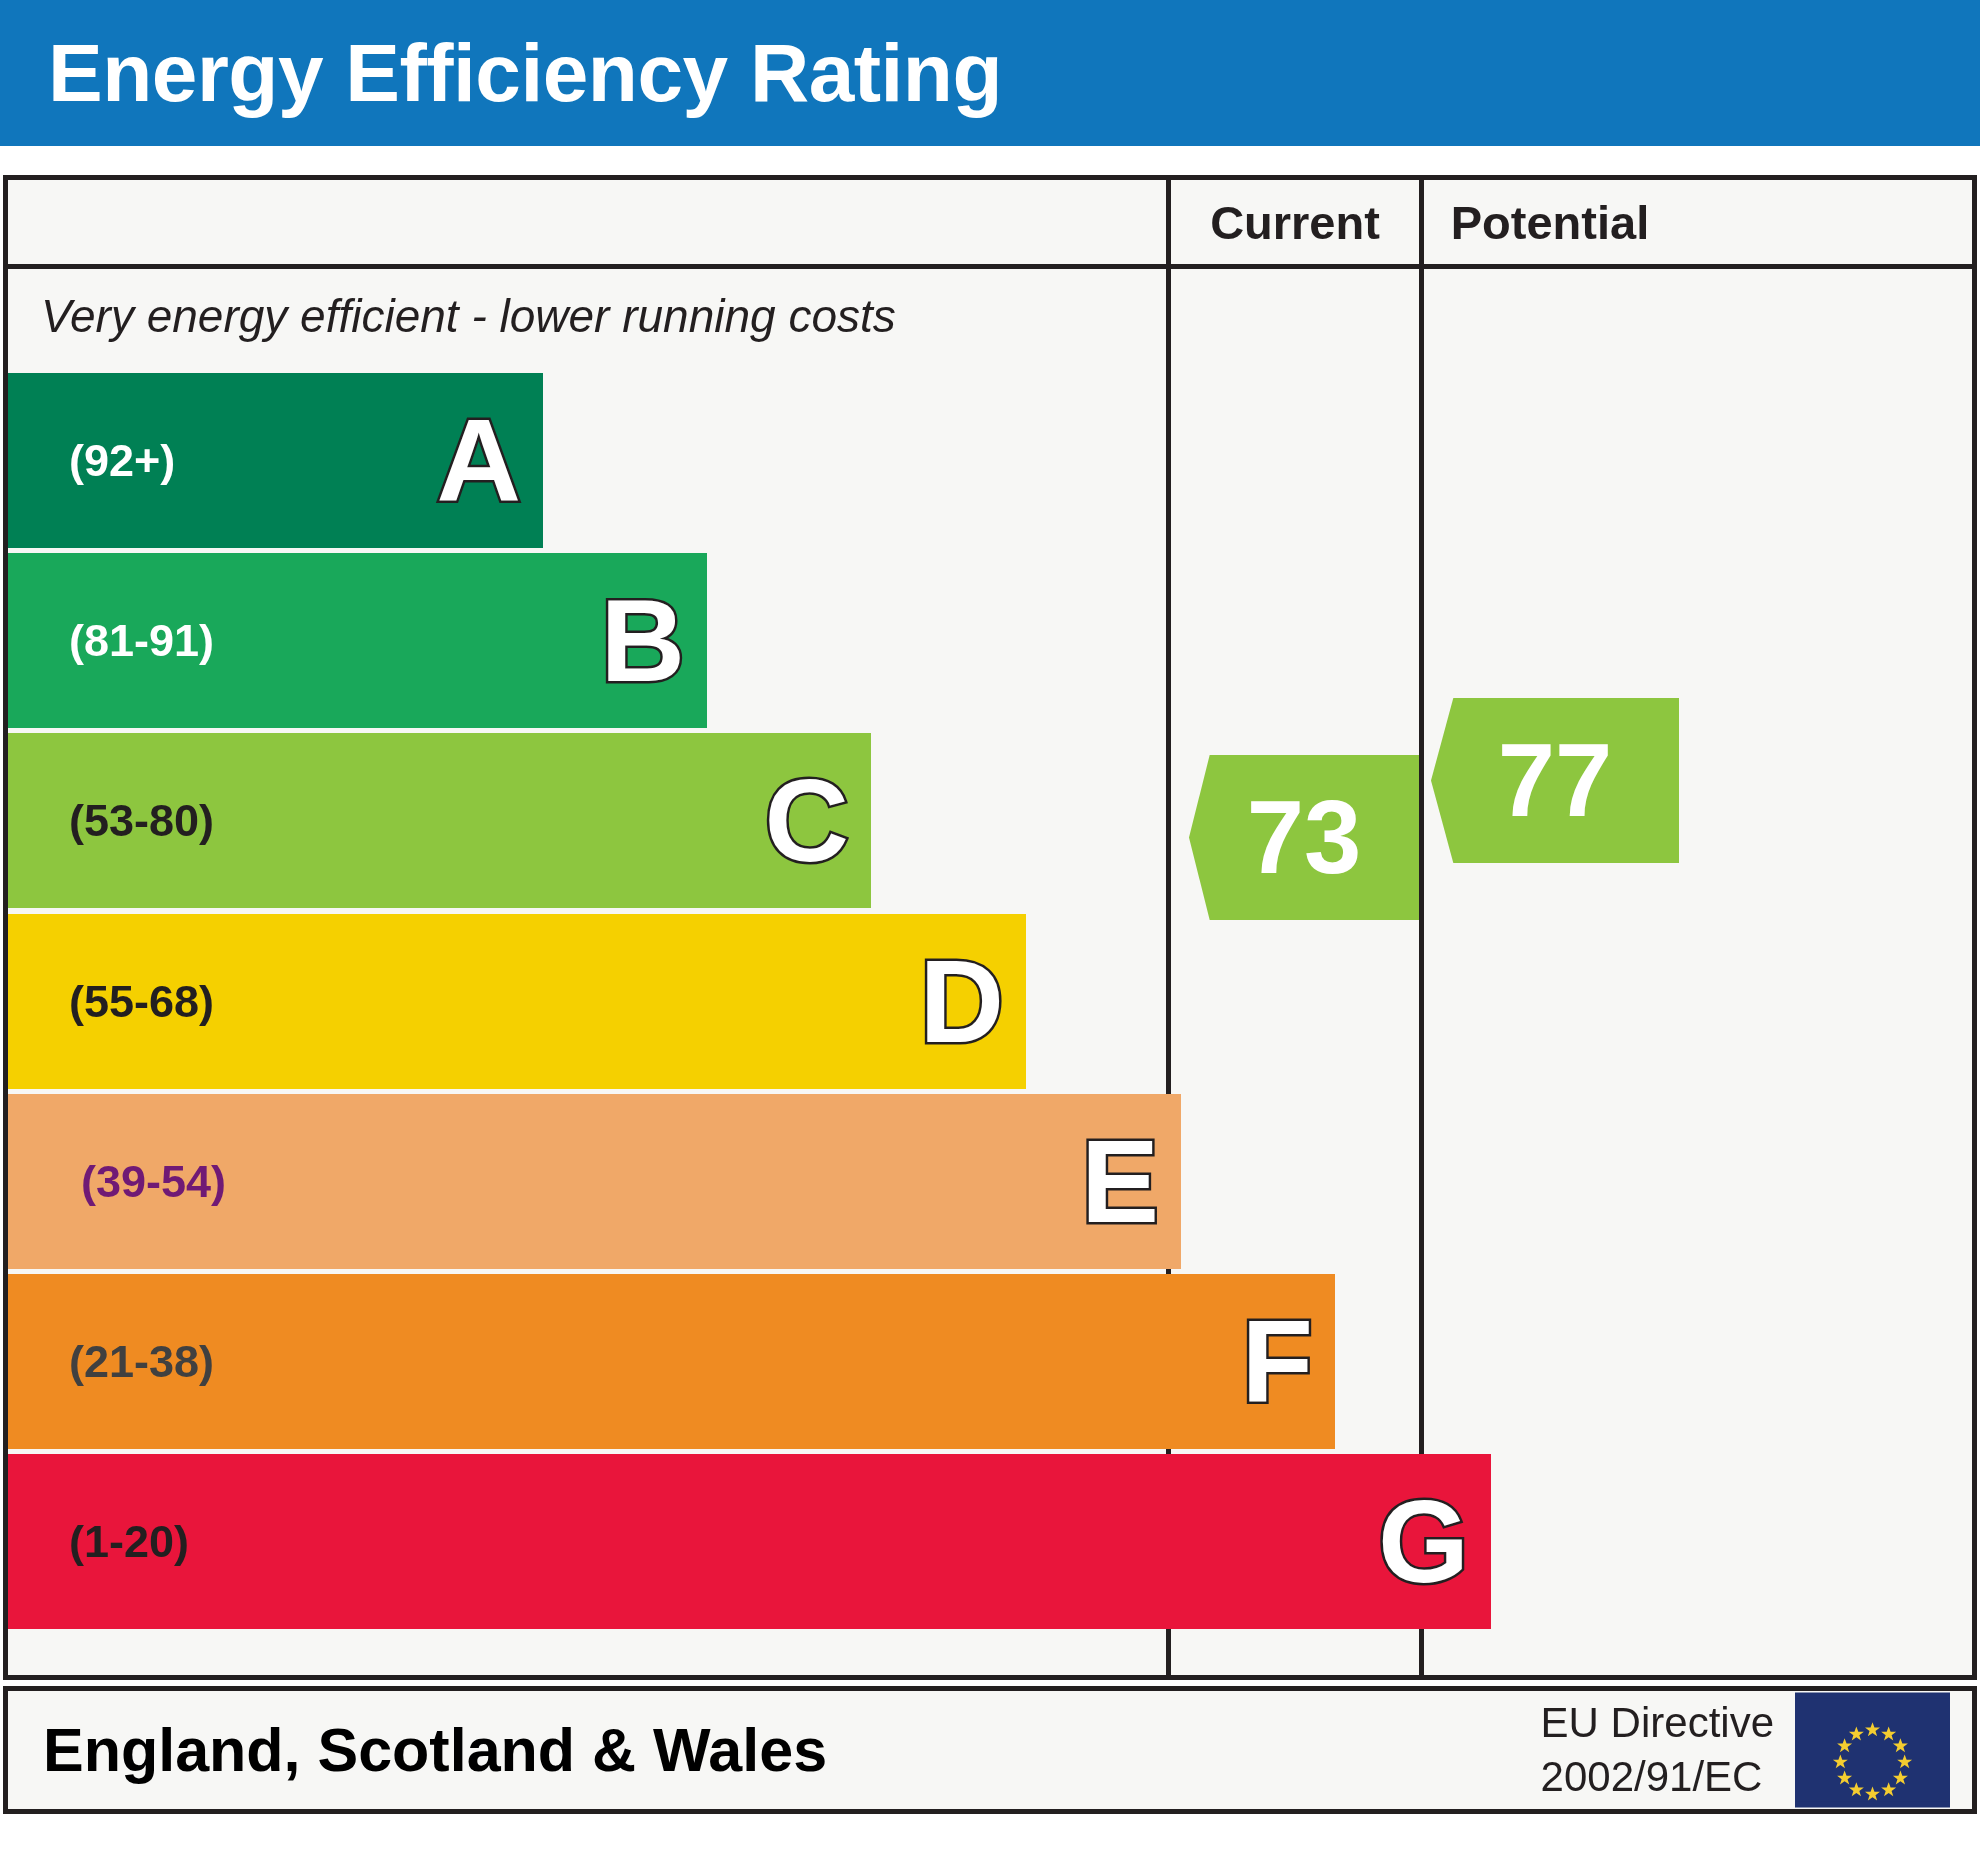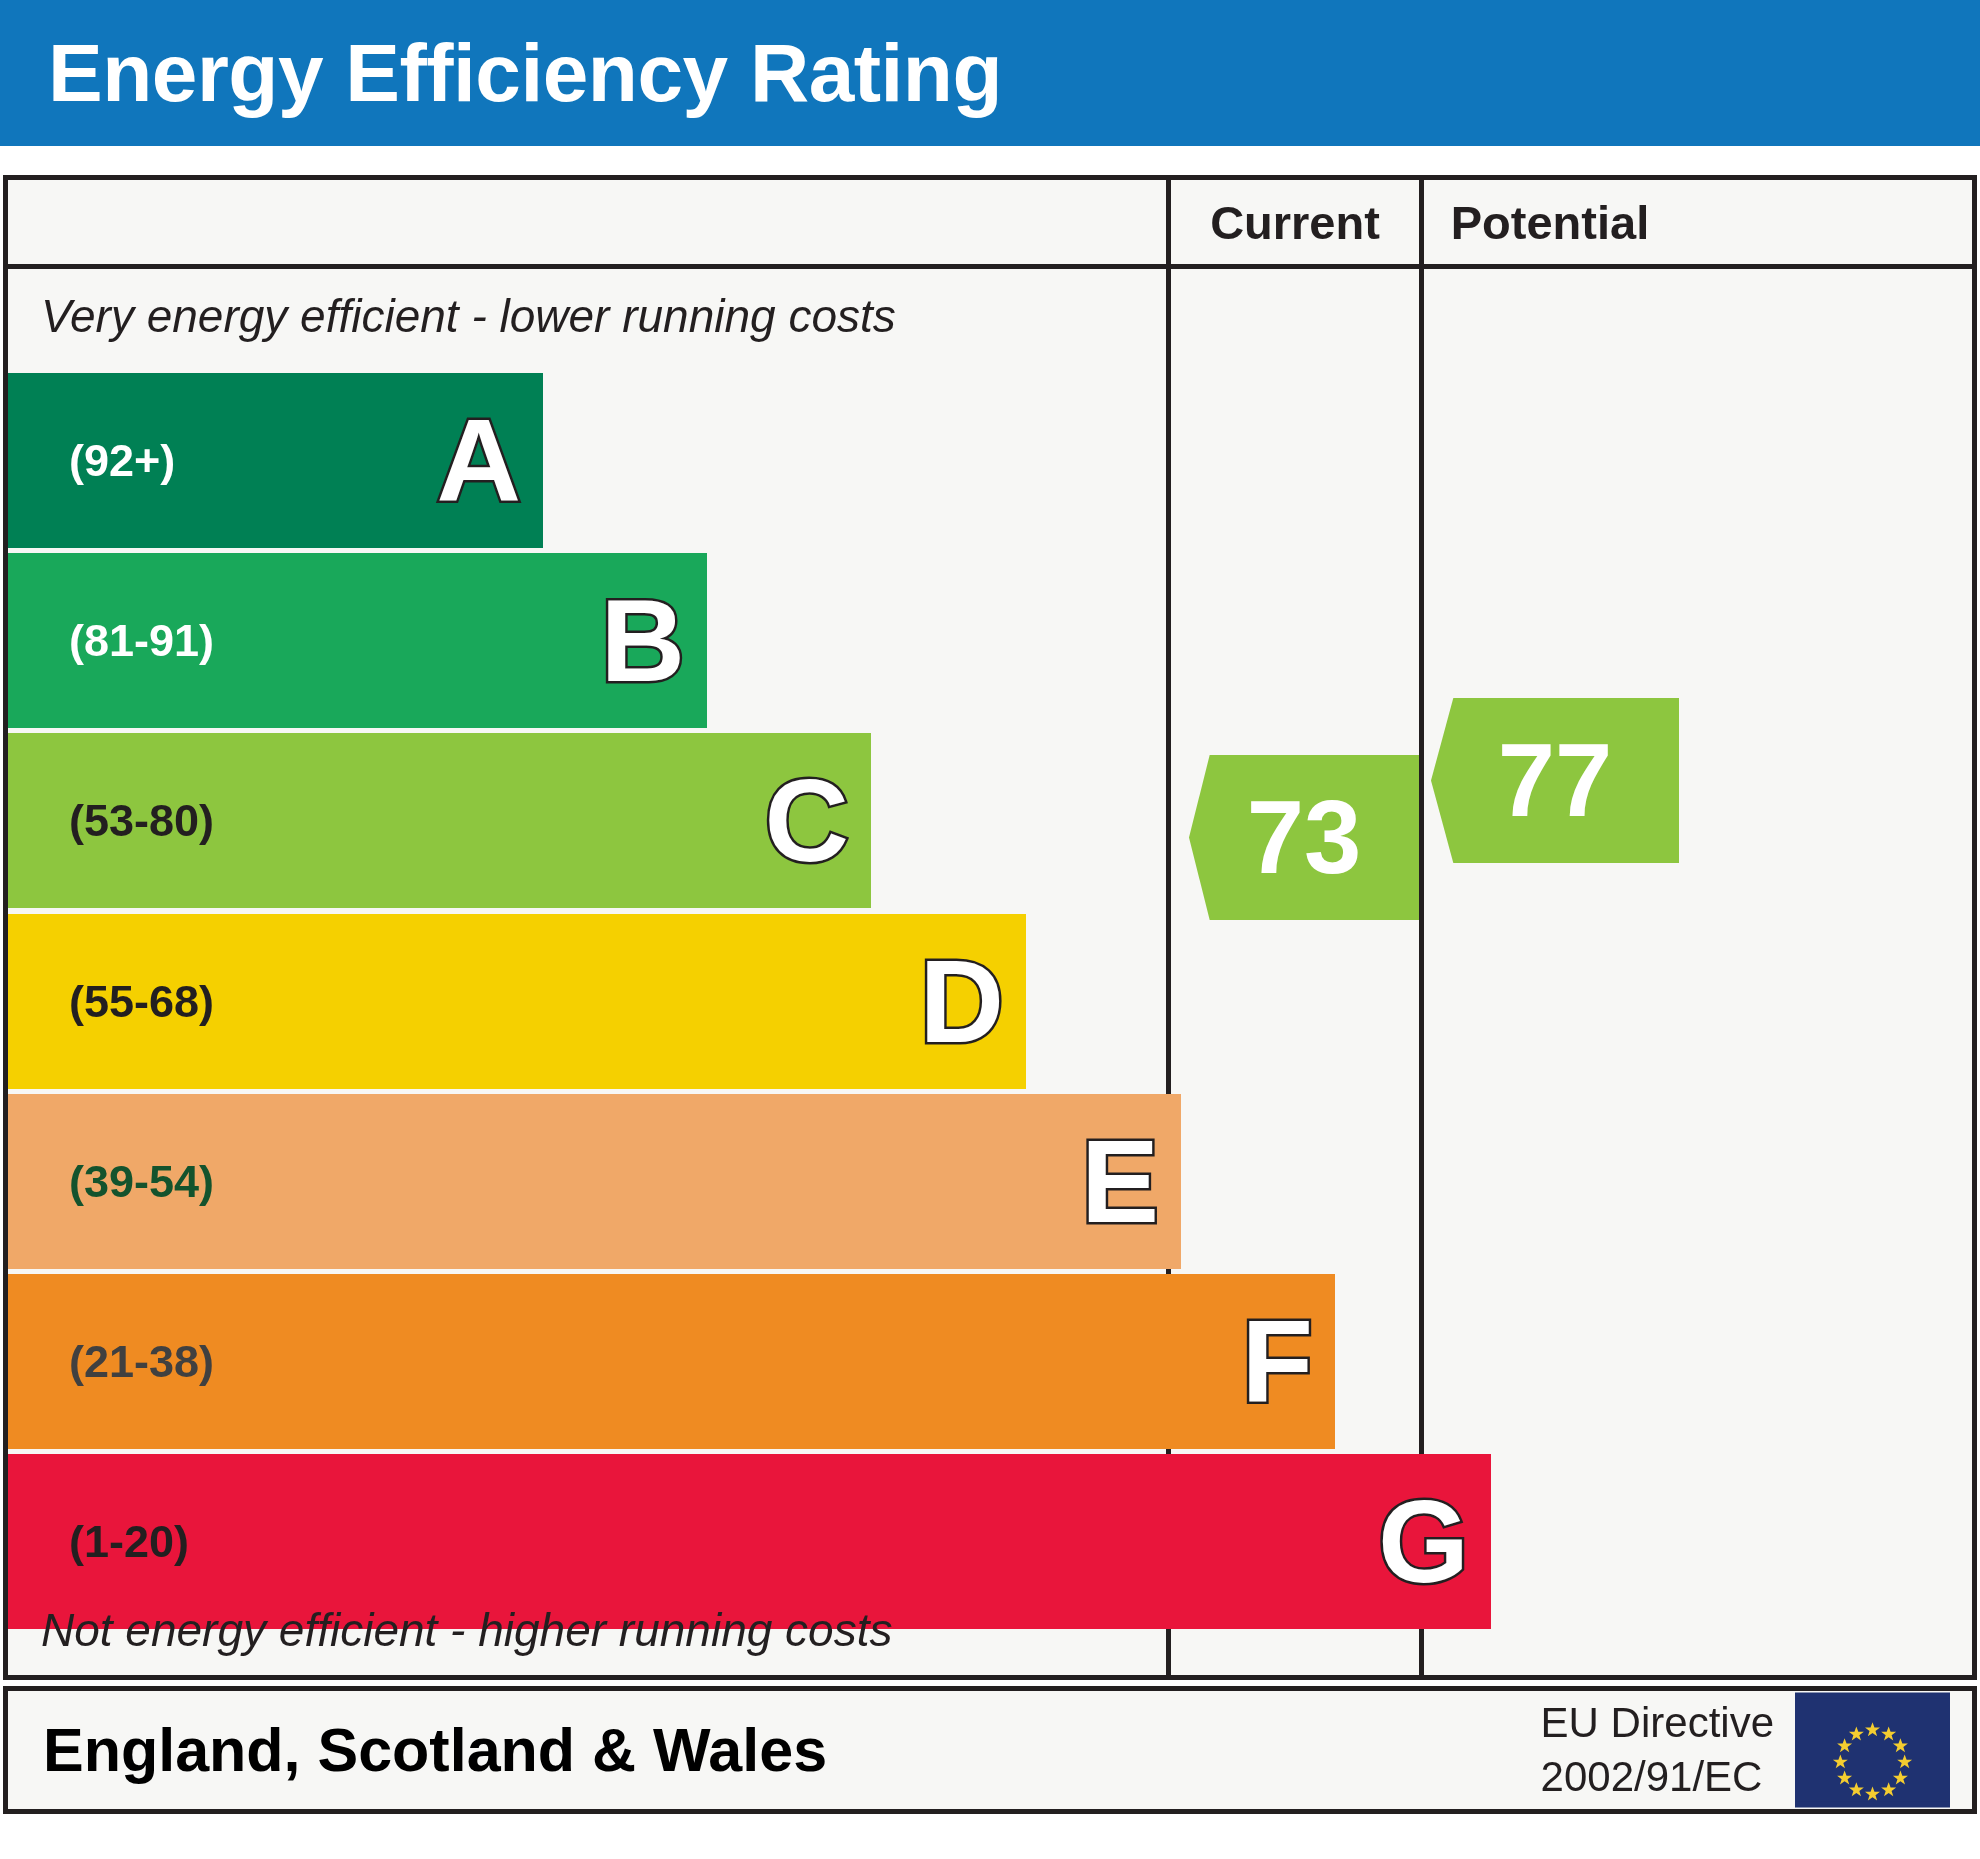--- a/index.html
+++ b/index.html
@@ -223,35 +223,34 @@
         <span class="range" style="color:#231f20;">(53-80)</span>
         <span class="grade">C</span>
       </div>
 
       <div class="bar" style="top:645px; width:1018px; background:#f5d000;">
         <span class="range" style="color:#231f20;">(55-68)</span>
         <span class="grade">D</span>
       </div>
 
       <div class="bar" style="top:825px; width:1173px; background:#f0a868;">
-        <span class="range" style="color:#14532d;">(39-54)</span>
+        <span class="range" style="color:#701a75;margin-left:12px;">(39-54)</span>
         <span class="grade">E</span>
       </div>
 
       <div class="bar" style="top:1005px; width:1327px; background:#ef8b22;">
         <span class="range" style="color:#404040;">(21-38)</span>
         <span class="grade">F</span>
       </div>
 
       <div class="bar" style="top:1185px; width:1483px; background:#e9153b;">
         <span class="range" style="color:#231f20;">(1-20)</span>
         <span class="grade">G</span>
       </div>
 
-      <div class="caption bottom">Not energy efficient - higher running costs</div>
     </div>
 
     <div class="badge current" style="background:#8dc63f;">
       <span>73</span>
     </div>
 
     <div class="badge potential" style="background:#8dc63f;">
       <span>77</span>
     </div>
   </div>

